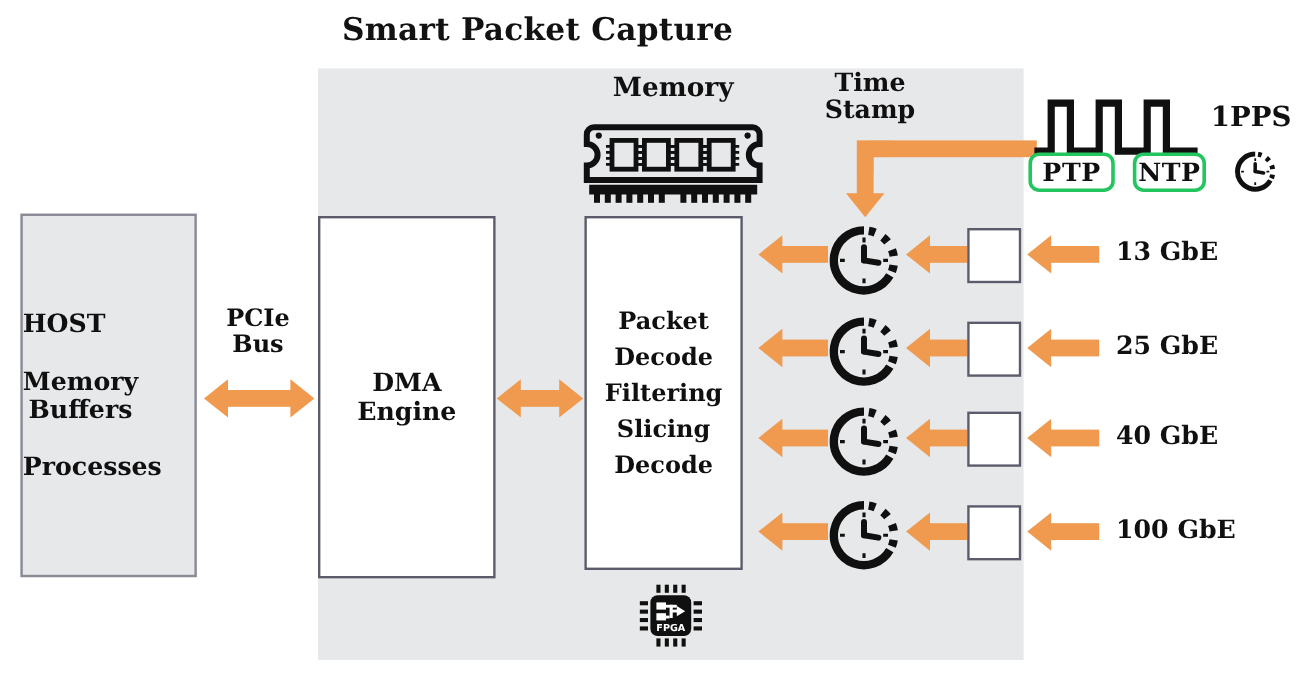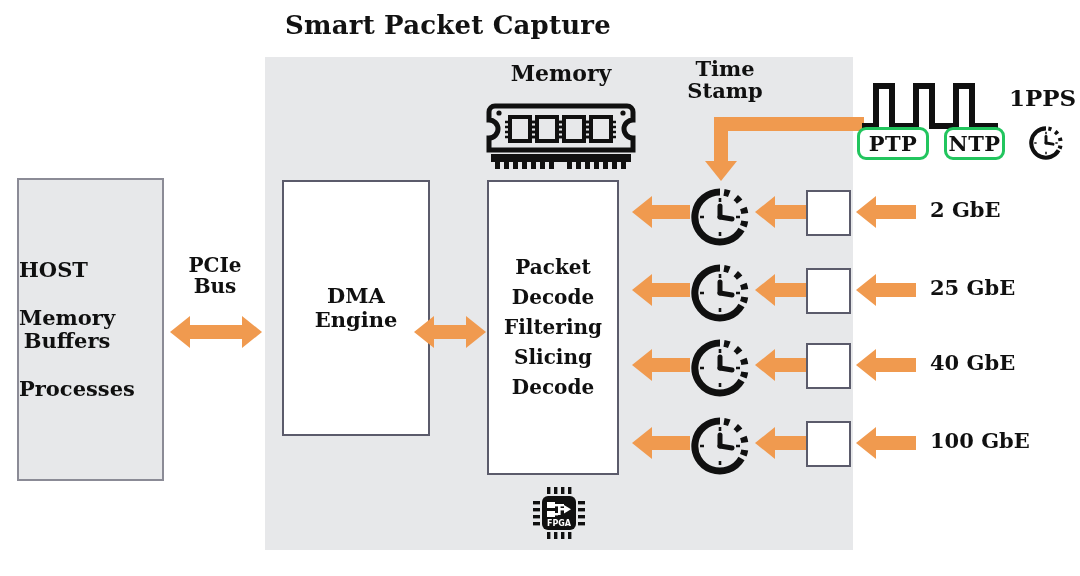--- a/index.html
+++ b/index.html
@@ -43,21 +43,21 @@
   #host{left:17px;top:178px;width:147px;height:303px;}
   #host .hostlines{
     position:absolute;inset:0;
     display:flex;flex-direction:column;
     align-items:flex-start;justify-content:center;
     gap:26px;
     font-size:21px;font-weight:bold;color:#101010;
     text-align:center;line-height:1.06;
   }
 
-  #dma{left:282px;top:180px;width:148px;height:256px;}
+  #dma{left:265px;top:180px;width:148px;height:302px;}
   #dma .lbl{
     position:absolute;inset:0;
     display:flex;align-items:center;justify-content:center;
     font-size:21px;font-weight:bold;color:#101010;
     text-align:center;line-height:1.15;
   }
 
   #pipeline{left:487px;top:180px;width:132px;height:295px;}
   #pipeline .plist{
     position:absolute;inset:0;
@@ -284,21 +284,21 @@
     </div>
     <div class="har abs" style="left:755px;top:205px;width:52px;">
       <div class="shaft" style="left:18px;right:0;"></div>
       <div class="head left"></div>
     </div>
     <div class="abs box port" style="left:806px;top:190px;"></div>
     <div class="har abs" style="left:856px;top:205px;width:60px;">
       <div class="shaft" style="left:18px;right:0;"></div>
       <div class="head left"></div>
     </div>
-    <div class="abs speed" style="left:930px;top:197px;">2 GbE</div>
+    <div class="abs speed" style="left:930px;top:197px;">13 GbE</div>
   </div>
 
   <div class="abs" style="left:0;top:0;">
     <svg class="clockicon" viewBox="0 0 58 58" style="left:691px;top:264px;">
       <g fill="none" stroke="#101010" stroke-width="7" stroke-linecap="butt">
         <path d="M29 4 A25 25 0 1 0 50.5 41.5"></path>
       </g>
       <g fill="none" stroke="#101010" stroke-width="7" stroke-linecap="butt" stroke-dasharray="5.5 7.5">
         <path d="M33 4.4 A25 25 0 0 1 51.5 40"></path>
       </g>

